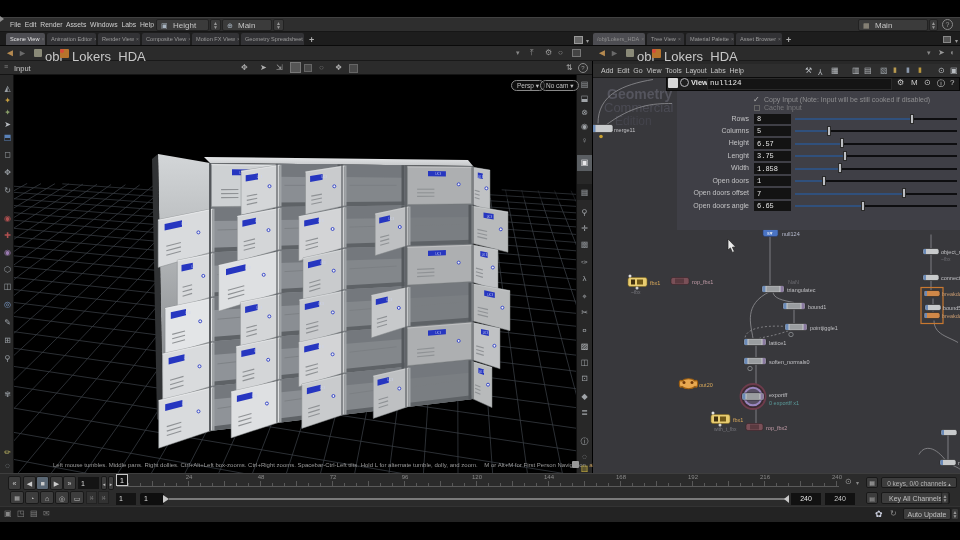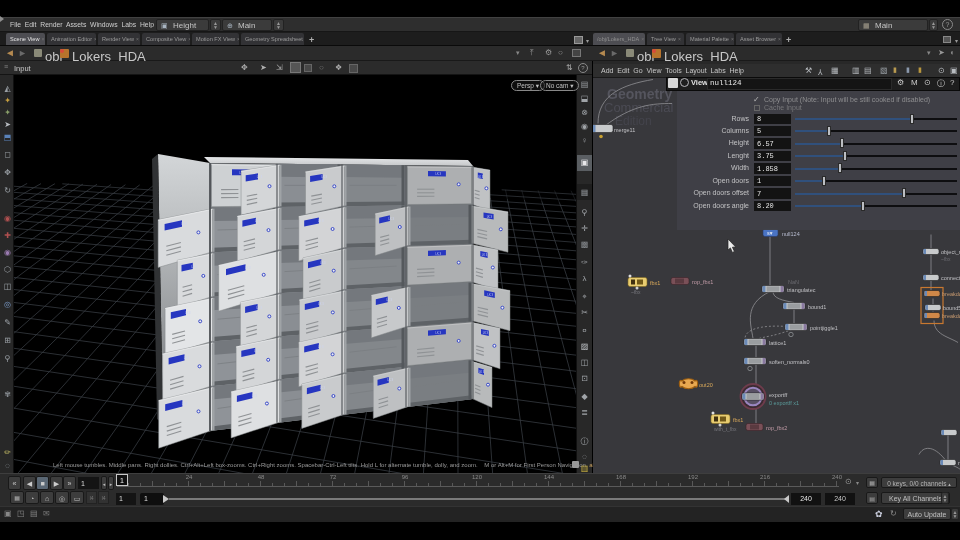--- a/index.html
+++ b/index.html
@@ -826,21 +826,21 @@
   <div class="abs" style="top:175.74999999999997px;left:754px;width:37px;height:10.5px;background:#131313;color:#e4e4e4;font-size:7px;font-family:'Liberation Mono',monospace;padding:1.5px 0 0 3px;">1</div>
   <div class="abs" style="top:180.24999999999997px;left:795px;width:162px;height:2px;background:#0e0e10;"></div>
   <div class="abs" style="top:180.24999999999997px;left:795px;width:29px;height:2px;background:#30507c;"></div>
   <div class="abs" style="top:175.74999999999997px;left:822px;width:4px;height:10px;background:#bcbec2;border:1px solid #2a2a2a;"></div>
   <div class="abs" style="top:189.19999999999996px;left:659px;width:90px;color:#c2c2c4;font-size:7px;text-align:right;">Open doors offset</div>
   <div class="abs" style="top:188.19999999999996px;left:754px;width:37px;height:10.5px;background:#131313;color:#e4e4e4;font-size:7px;font-family:'Liberation Mono',monospace;padding:1.5px 0 0 3px;">7</div>
   <div class="abs" style="top:192.69999999999996px;left:795px;width:162px;height:2px;background:#0e0e10;"></div>
   <div class="abs" style="top:192.69999999999996px;left:795px;width:109px;height:2px;background:#30507c;"></div>
   <div class="abs" style="top:188.19999999999996px;left:902px;width:4px;height:10px;background:#bcbec2;border:1px solid #2a2a2a;"></div>
   <div class="abs" style="top:201.64999999999995px;left:659px;width:90px;color:#c2c2c4;font-size:7px;text-align:right;">Open doors angle</div>
-  <div class="abs" style="top:200.64999999999995px;left:754px;width:37px;height:10.5px;background:#131313;color:#e4e4e4;font-size:7px;font-family:'Liberation Mono',monospace;padding:1.5px 0 0 3px;">8.20</div>
+  <div class="abs" style="top:200.64999999999995px;left:754px;width:37px;height:10.5px;background:#131313;color:#e4e4e4;font-size:7px;font-family:'Liberation Mono',monospace;padding:1.5px 0 0 3px;">6.65</div>
   <div class="abs" style="top:205.14999999999995px;left:795px;width:162px;height:2px;background:#0e0e10;"></div>
   <div class="abs" style="top:205.14999999999995px;left:795px;width:68px;height:2px;background:#30507c;"></div>
   <div class="abs" style="top:200.64999999999995px;left:861px;width:4px;height:10px;background:#bcbec2;border:1px solid #2a2a2a;"></div>
   <svg class="abs" style="top:239px;left:727px;" width="10" height="15" viewBox="0 0 10 15">
       <path d="M 1,0 L 1,11 L 3.4,8.9 L 5.4,13.4 L 7.4,12.5 L 5.4,8.2 L 8.7,8 Z" fill="#ececec" stroke="#222" stroke-width="0.7"></path>
     </svg>
 
   <div class="abs" style="top:473px;left:0;width:960px;height:15px;background:#2b2b2b;border-top:1px solid #3e3e3e;"></div>
   <div class="abs" style="top:488px;left:0;width:960px;height:18px;background:#2b2b2b;"></div>
   <div class="abs" style="top:506px;left:0;width:960px;height:16px;background:#232323;border-top:1px solid #333;"></div>

